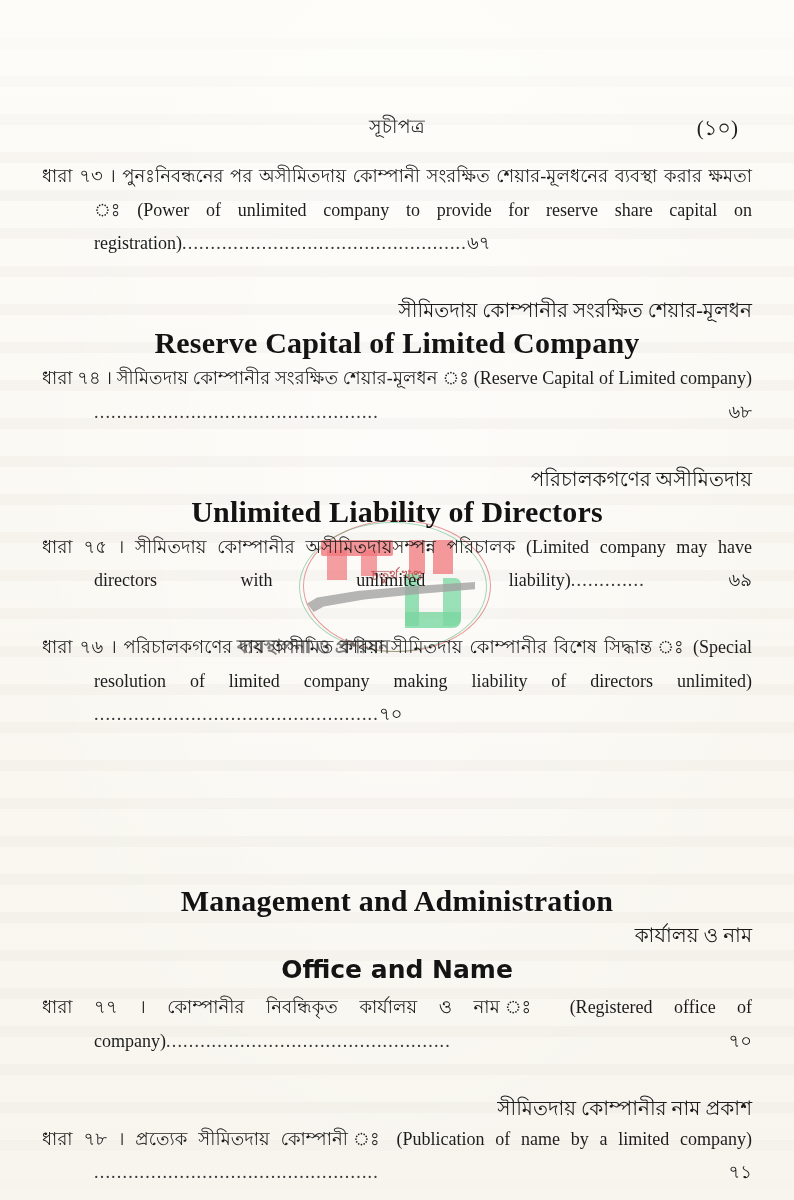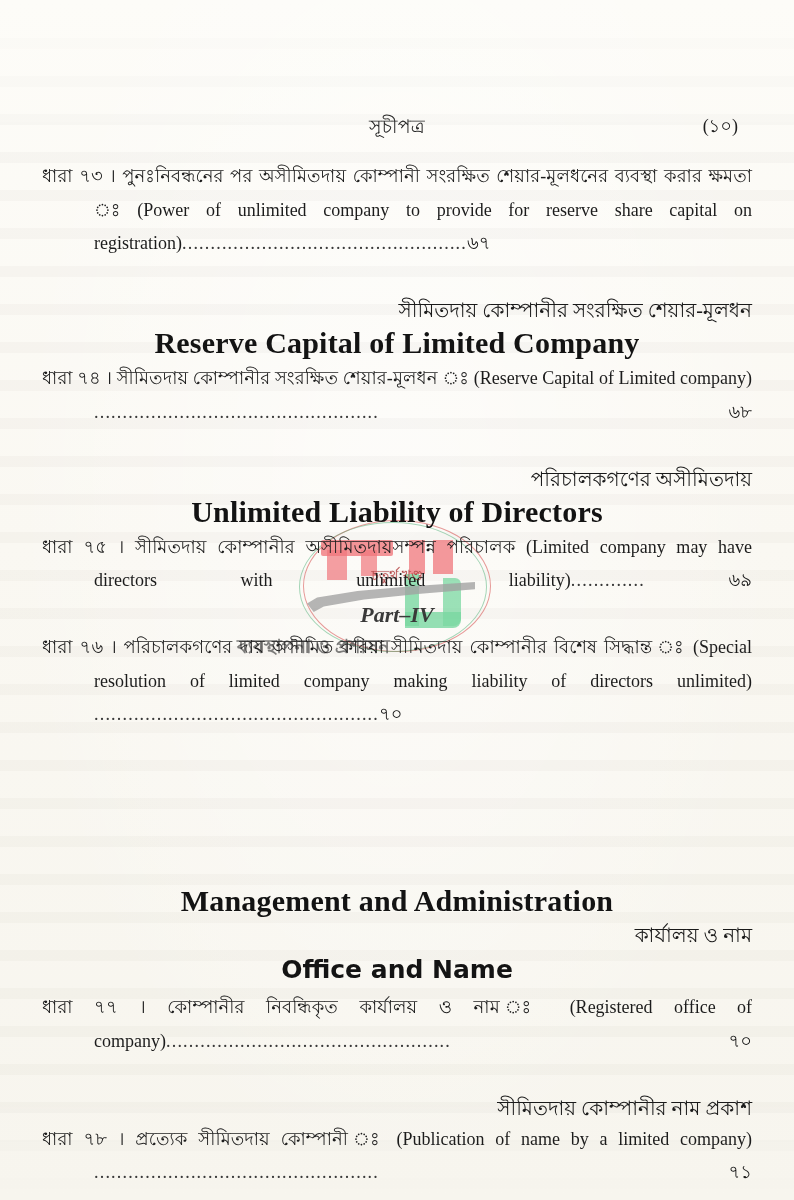--- a/index.html
+++ b/index.html
@@ -60,21 +60,21 @@
     left: 0; right: 0;
     text-align: center;
     font-size: 19px;
     letter-spacing: 0.2px;
     color: #262626;
   }
   .runhead .rh-page {
     position: absolute;
     right: 8px;
     top: 0;
-    font-size: 18px;
+    font-size: 21px;
     color: #1d1d1d;
   }
 
   
   .toc {
     position: absolute;
     left: 42px;
     right: 42px;
     top: 160px;
   }
@@ -258,21 +258,20 @@
     <div class="glyph-red-1"></div>
     <div class="glyph-red-2"></div>
     <div class="glyph-red-3"></div>
     <div class="glyph-red-4"></div>
     <div class="glyph-red-5"></div>
     <div class="glyph-green-1"></div>
     <div class="glyph-green-2"></div>
     <div class="glyph-green-3"></div>
     <div class="swoosh"></div>
     <div class="logo-bn-top">চতুর্থ খণ্ড</div>
-    <div class="logo-part">Part–IV</div>
     <div class="logo-bn-bottom">ব্যবস্থাপনা ও প্রশাসন</div>
   </div>
 
   <div class="toc">
 
     <p class="entry"><span class="bn">ধারা  ৭৩ ।</span> <span class="bn">পুনঃনিবন্ধনের  পর  অসীমিতদায়  কোম্পানী  সংরক্ষিত  শেয়ার-মূলধনের ব্যবস্থা করার ক্ষমতা ঃ</span> <span class="en">(Power of unlimited company to provide for reserve share capital on registration)</span><span class="leader">..................................................</span><span class="pg">৬৭</span></p>
 
     <div class="h-bn">সীমিতদায় কোম্পানীর সংরক্ষিত শেয়ার-মূলধন</div>
     <div class="h-en-serif big">Reserve Capital of Limited Company</div>
 

